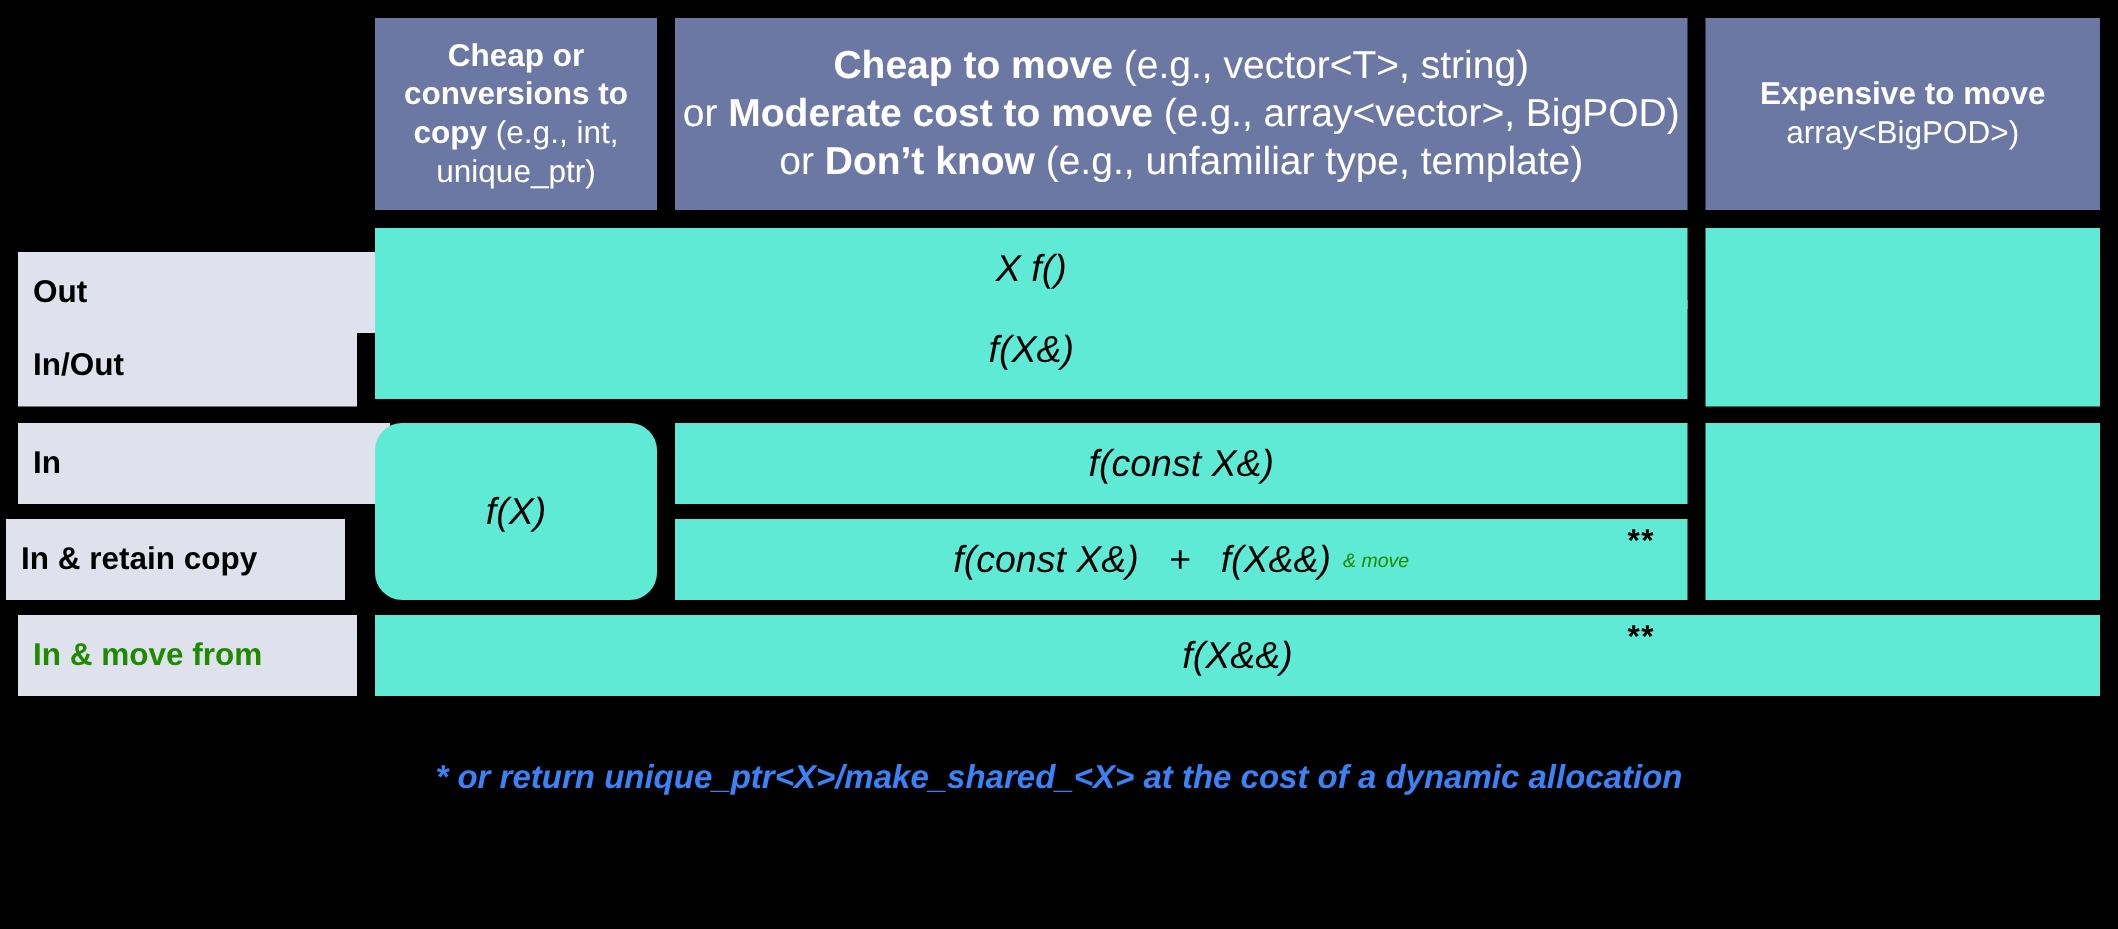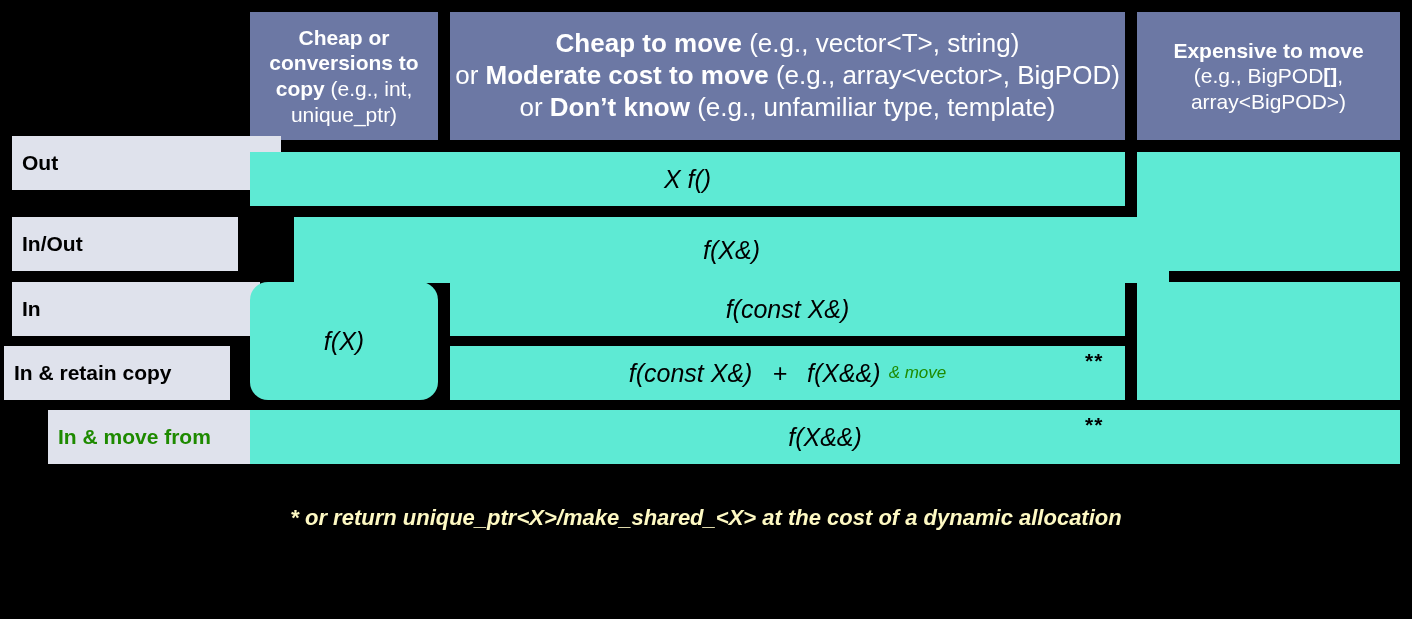--- a/index.html
+++ b/index.html
@@ -20,47 +20,47 @@
     text-align:center;line-height:1.22;
   }
   .hdr .b{font-weight:bold;}
 
   .rowlbl{
     background:#dfe2ec;color:#000000;
     display:flex;align-items:center;
     font-weight:bold;font-size:21px;
     padding-left:10px;
   }
-  .rowlbl.green{color:#1e8a00;margin-left:36px;}
+  .rowlbl.green{color:#1e8a00;}
 
   .cell{
     background:#5eead4;color:#000000;
     display:flex;align-items:center;justify-content:center;
     font-size:25px;
     font-style:italic;
   }
 
   .corner{background:#000000;}
 
   .starmark{
     position:absolute;color:#000000;font-size:21px;font-weight:bold;
     letter-spacing:1px;
     line-height:1;
   }
 
-  .smallgreen{font-size:17px;color:#1e8a00;text-align:center;}
+  .smallgreen{font-size:13px;color:#1e8a00;text-align:center;}
   .plus{color:#000000;}
 
   .footnotes{
     position:absolute;left:0;top:478px;width:1412px;height:141px;
     background:#000000;
   }
   .fn{
     position:absolute;width:1412px;text-align:center;
-    color:#fef9c3;font-style:italic;font-weight:bold;
+    color:#3b82f6;font-style:italic;font-weight:bold;
     font-size:22px;
     white-space:nowrap;
   }
 </style>
 </head>
 <body>
 
 <div id="root">
 
   <div class="box corner" style="left:12px;top:12px;width:226px;height:128px;"></div>
@@ -78,40 +78,39 @@
       <div>
         <div><span class="b">Cheap to move</span><span> (e.g., vector&lt;T&gt;, string)</span></div>
         <div><span>or </span><span class="b">Moderate cost to move</span><span> (e.g., array&lt;vector&gt;, BigPOD)</span></div>
         <div><span>or </span><span class="b">Don’t know</span><span> (e.g., unfamiliar type, template)</span></div>
       </div>
     </div>
 
   <div class="box hdr" id="hdr2" style="left:1137px;top:12px;width:263px;height:128px;font-size:21px;">
       <div>
         <div><span class="b">Expensive to move</span></div>
-        <div><span>(e.g., BigPOD</span><span class="b">[]</span><span>,</span></div>
         <div><span>array&lt;BigPOD&gt;)</span></div>
       </div>
     </div>
 
-  <div class="box rowlbl" style="left:12px;top:136px;width:269px;height:54px;">Out</div>
+  <div class="box rowlbl" style="left:12px;top:168px;width:269px;height:54px;">Out</div>
 
   <div class="box rowlbl" style="left:12px;top:217px;width:226px;height:54px;">In/Out</div>
 
   <div class="box rowlbl" style="left:12px;top:282px;width:248px;height:54px;">In</div>
 
   <div class="box rowlbl" style="left:4px;top:346px;width:226px;height:54px;">In &amp; retain copy</div>
 
   <div class="box rowlbl green" style="left:12px;top:410px;width:226px;height:54px;">In &amp; move from</div>
 
   <div class="box cell" style="left:250px;top:152px;width:875px;height:54px;">X f()</div>
 
   <div class="box cell" style="left:1137px;top:152px;width:263px;height:119px;"></div>
 
-  <div class="box cell" style="left:250px;top:217px;width:875px;height:66px;margin-left:44px;">f(X&amp;)</div>
+  <div class="box cell" style="left:250px;top:200px;width:875px;height:66px;">f(X&amp;)</div>
 
   <div class="box cell" style="left:250px;top:282px;width:188px;height:118px;border-radius:18px;">f(X)</div>
 
   <div class="box cell" style="left:450px;top:282px;width:675px;height:54px;">f(const X&amp;)</div>
 
   <div class="box cell" style="left:450px;top:346px;width:675px;height:54px;">
     <span class="green">f(const X&amp;)</span>
     <span class="plus" style="margin:0 20px;">+</span>
     <span class="green">f(X&amp;&amp;)</span>
     <span class="smallgreen" style="margin-left:8px;">&amp; move</span>

